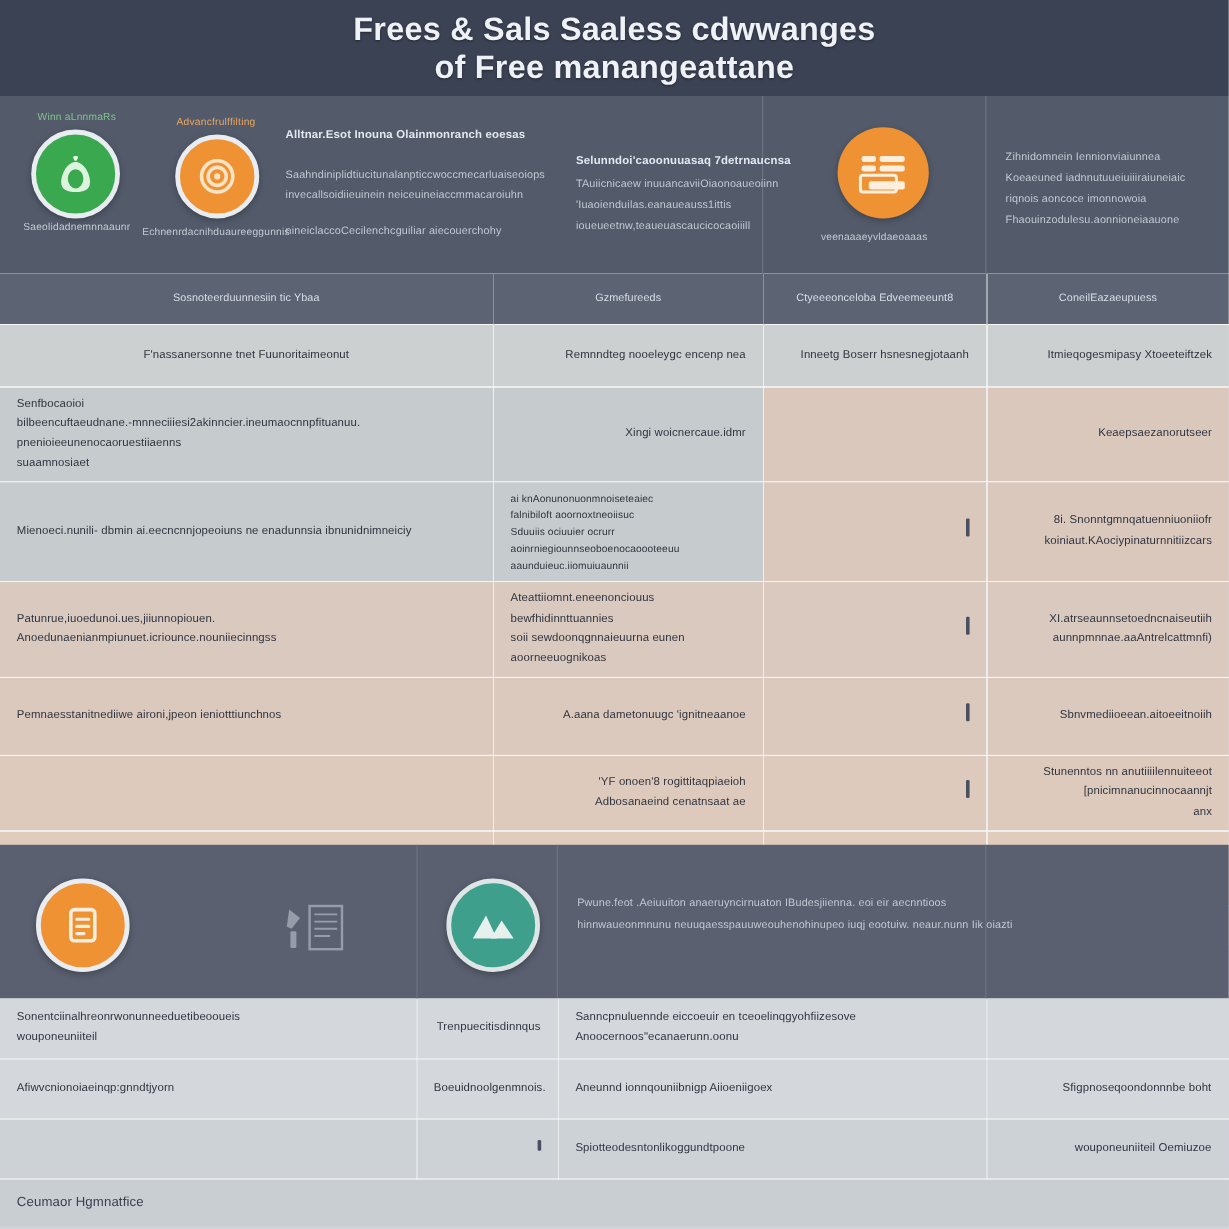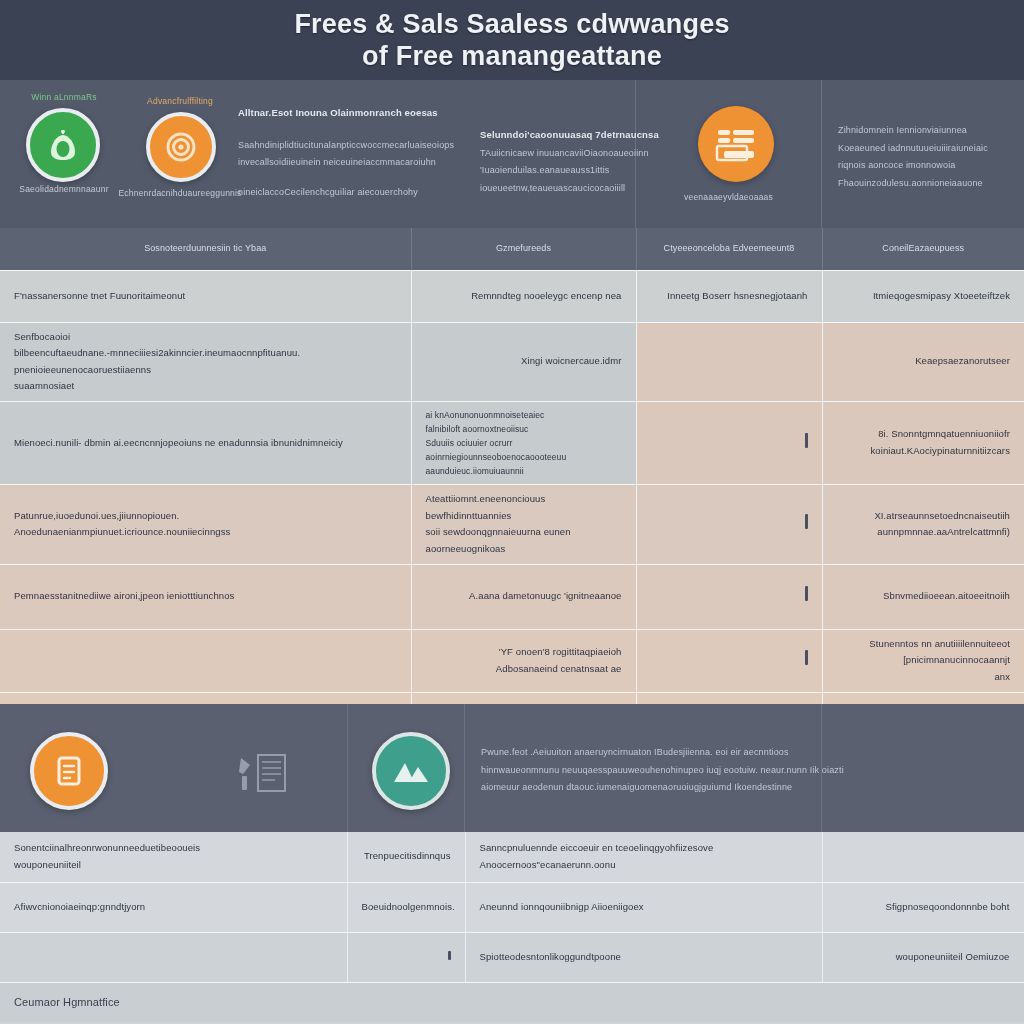--- a/index.html
+++ b/index.html
@@ -83,21 +83,21 @@
     background:#5c6474;color:#d9dee7;font-weight:normal;
     font-size:9px;height:42px;padding:4px 14px;
     border-bottom:1px solid rgba(255,255,255,.7);
     border-right:1px solid #747c8c;
     filter:blur(.45px);
   }
   .tbl th.c{text-align:center;}
   .tbl td.c{text-align:right;}
   .tbl td:last-child,.tbl th:last-child{border-right:none;}
 
-  .r-grey  td{background:#ccd0d0;}
+  .r-grey  td{background:#ccd0d0;text-align:center;}
   .r-grey2 td{background:#c6cbcd;}
   .r-tan   td{background:#d9c9bf;}
   .r-tan2  td{background:#dcc9bd;}
   .r-tan3  td{background:#decabd;}
   .r-tan4  td{background:#e0cbbd;}
   .mix-l{background:#c6cbcd !important;}
   .mix-r{background:#dbc8bc !important;}
 
   
   .mid-strip{
@@ -304,21 +304,20 @@
           <path d="M2 24L13 5l9 19z" fill="#e6f1ee"></path>
           <path d="M17 24L26 9l10 15z" fill="#e6f1ee"></path>
         </svg>
       </div>
     </div>
 
     <div class="strip-cell strip-div" style="width:357px;">
       <div class="blurb" style="left:16px;top:40px;">
         <div>Pwune.feot .Aeiuuiton anaeruyncirnuaton IBudesjiienna. eoi eir aecnntioos</div>
         <div>hinnwaueonmnunu neuuqaesspauuweouhenohinupeo iuqj eootuiw. neaur.nunn Iik oiazti</div>
-        <div>aiomeuur aeodenun dtaouc.iumenaiguomenaoruoiugjguiumd Ikoendestinne</div>
       </div>
     </div>
 
     <div class="strip-cell" style="width:202px;"></div>
   </div>
 
   <table class="tbl" id="bottom-table">
     <colgroup>
       <col style="width:347px">
         <col style="width:118px">

